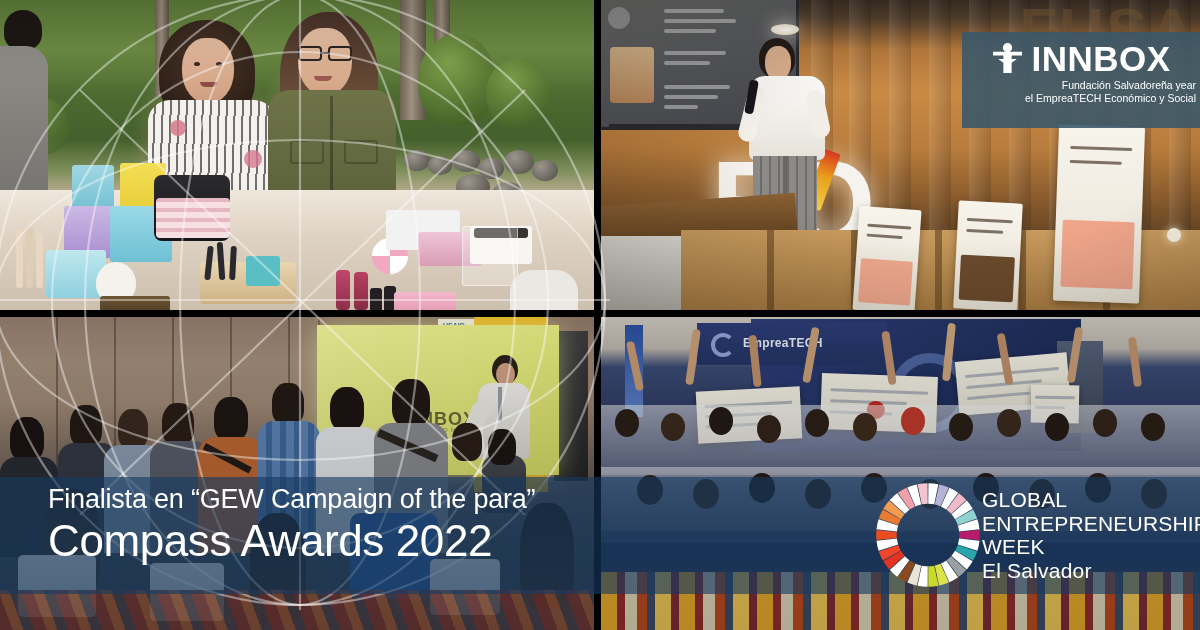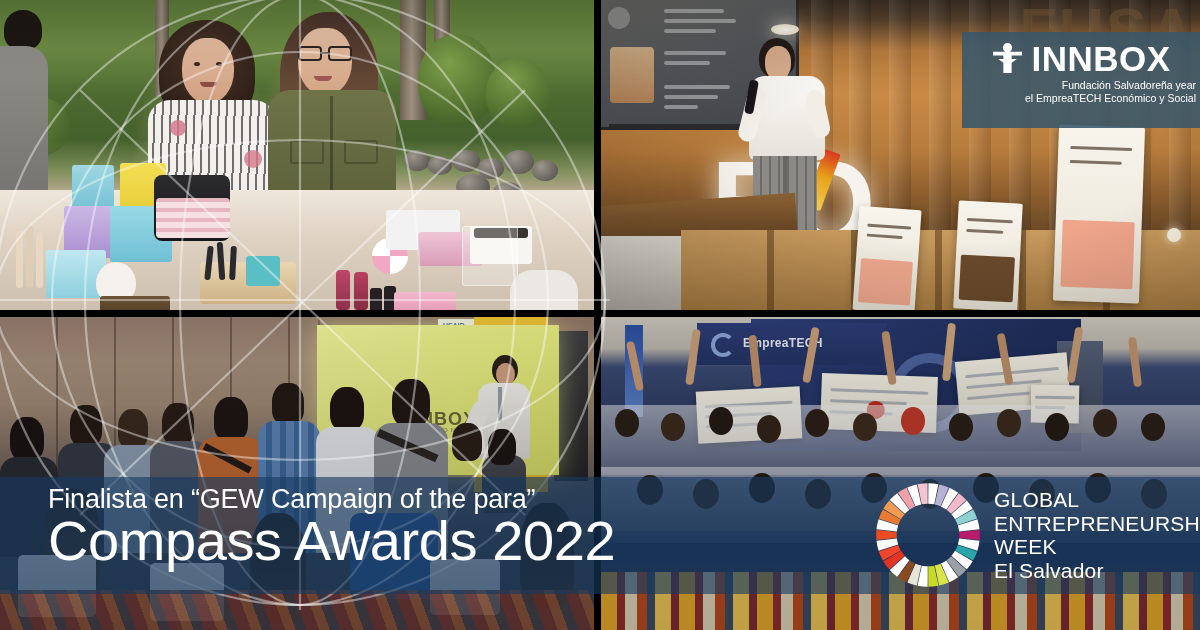--- a/index.html
+++ b/index.html
@@ -141,24 +141,24 @@
   #fusades .word{ font-size:35px; font-weight:700; letter-spacing:.5px; line-height:33px; }
   #fusades .tag{ text-align:right; font-size:10.5px; line-height:12.5px; padding:4px 4px 0 0; }
 
   
   #band{
     position:absolute; left:0; top:477px; width:1200px; height:117px;
     background:rgba(23,58,97,.62);
   }
   #title-block{ position:absolute; left:48px; top:482px; width:560px; color:#fff; }
   #title-block .l1{ font-size:27px; line-height:34px; font-weight:400; letter-spacing:-.2px; white-space:nowrap; }
-  #title-block .l2{ font-size:56px; line-height:50px; font-weight:400; letter-spacing:-.4px; white-space:nowrap; }
-
-  
-  #gew{ position:absolute; left:874px; top:478px; width:320px; height:114px; display:flex; align-items:center; gap:12px; }
+  #title-block .l2{ font-size:44px; line-height:50px; font-weight:400; letter-spacing:-.4px; white-space:nowrap; }
+
+  
+  #gew{ position:absolute; left:874px; top:478px; width:320px; height:114px; display:flex; align-items:center; }
   #gew-wheel{ width:108px; height:108px; flex:0 0 108px; position:relative; }
   #gew-text{ color:#fff; font-size:21px; line-height:23.5px; font-weight:400; letter-spacing:.2px; }
   #gew-text .sub{ font-size:21px; }
 </style>
 </head>
 <body>
 
 <div id="stage">
 
   <div class="quad" id="q-tl">

